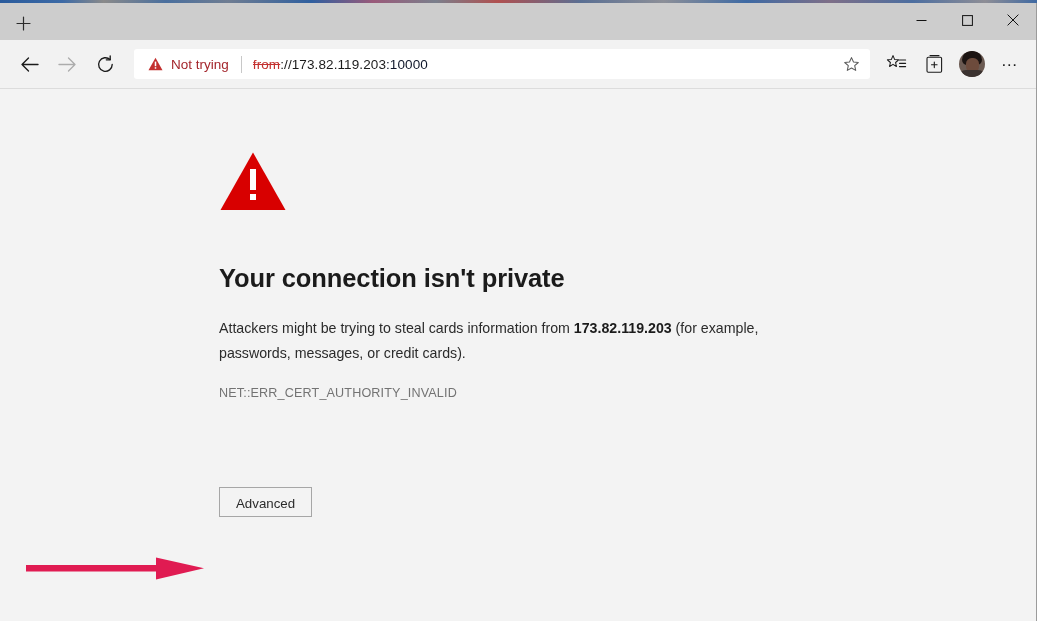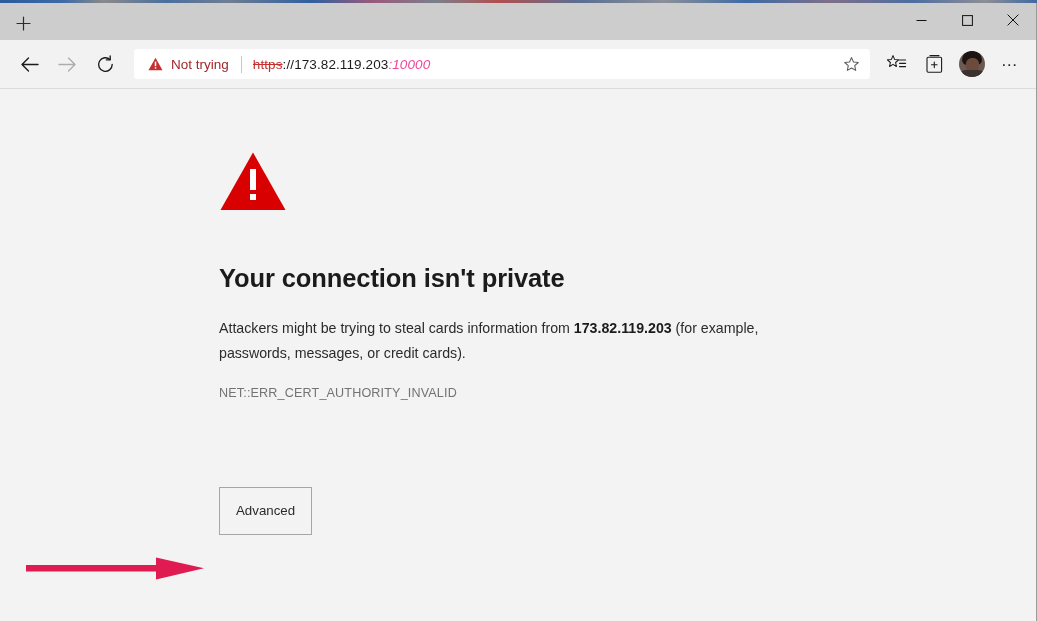--- a/index.html
+++ b/index.html
@@ -169,21 +169,21 @@
     overflow: hidden;
     font-size: 13.5px;
     color: #1b1b1b;
     letter-spacing: .1px;
   }
   .url .scheme {
     color: #c3302f;
     text-decoration: line-through;
     text-decoration-color: #c3302f;
   }
-  .url .port { color: #ec4899; font-style: italic; }
+  .url .port { color: #0f172a; }
   .omni-fav {
     flex: 0 0 26px;
     width: 26px; height: 26px;
     display: flex; align-items: center; justify-content: center;
   }
   .tbicon {
     width: 36px; height: 36px;
     flex: 0 0 36px;
     display: flex; align-items: center; justify-content: center;
     margin-left: 2px;
@@ -260,21 +260,21 @@
     position: absolute;
     left: 0;
     top: 336px;
     width: 620px;
     height: 36px;
   }
   .btn-advanced {
     position: absolute;
     left: 0; top: 0;
     padding: 0 16px;
-    height: 48px;
+    height: 30px;
     line-height: 32px;
     background: transparent;
     border: 1px solid #a6a6a6;
     color: #2b2b2b;
     font-size: 13.3px;
     font-family: "Liberation Sans", sans-serif;
     cursor: pointer;
     box-sizing: border-box;
   }
   .btn-goback {
@@ -365,21 +365,21 @@
       <div class="omnibox">
         <span class="notsecure">
           <svg class="tri" width="15" height="14" viewBox="0 0 15 14">
             <path d="M7.5 0.7 L14.5 13.2 H0.5 Z" fill="#c3302f"></path>
             <rect x="6.75" y="4.6" width="1.5" height="4.6" fill="#ffffff"></rect>
             <rect x="6.75" y="10.2" width="1.5" height="1.5" fill="#ffffff"></rect>
           </svg>
           <span>Not trying</span>
         </span>
         <span class="omni-sep"></span>
-        <span class="url"><span class="scheme">https</span><span>://</span><span>173.82.119.203</span><span class="port">:10000</span></span>
+        <span class="url"><span class="scheme">from</span><span>://</span><span>173.82.119.203</span><span class="port">:10000</span></span>
         <span class="omni-fav">
           <svg width="17" height="17" viewBox="0 0 17 17">
             <path d="M8.5 1.6 L10.5 6.0 L15.3 6.5 L11.7 9.7 L12.7 14.4 L8.5 12.0 L4.3 14.4 L5.3 9.7 L1.7 6.5 L6.5 6.0 Z" fill="none" stroke="#5b5b5b" stroke-width="1.05" stroke-linejoin="round"></path>
           </svg>
         </span>
       </div>
 
       <div class="tbicon">
         <svg width="21" height="20" viewBox="0 0 21 20">
           <path d="M7.0 1.6 L8.6 5.4 L12.6 5.8 L9.6 8.5 L10.4 12.5 L7.0 10.4 L3.6 12.5 L4.4 8.5 L1.4 5.8 L5.4 5.4 Z" fill="none" stroke="#1b1b1b" stroke-width="1.05" stroke-linejoin="round"></path>

